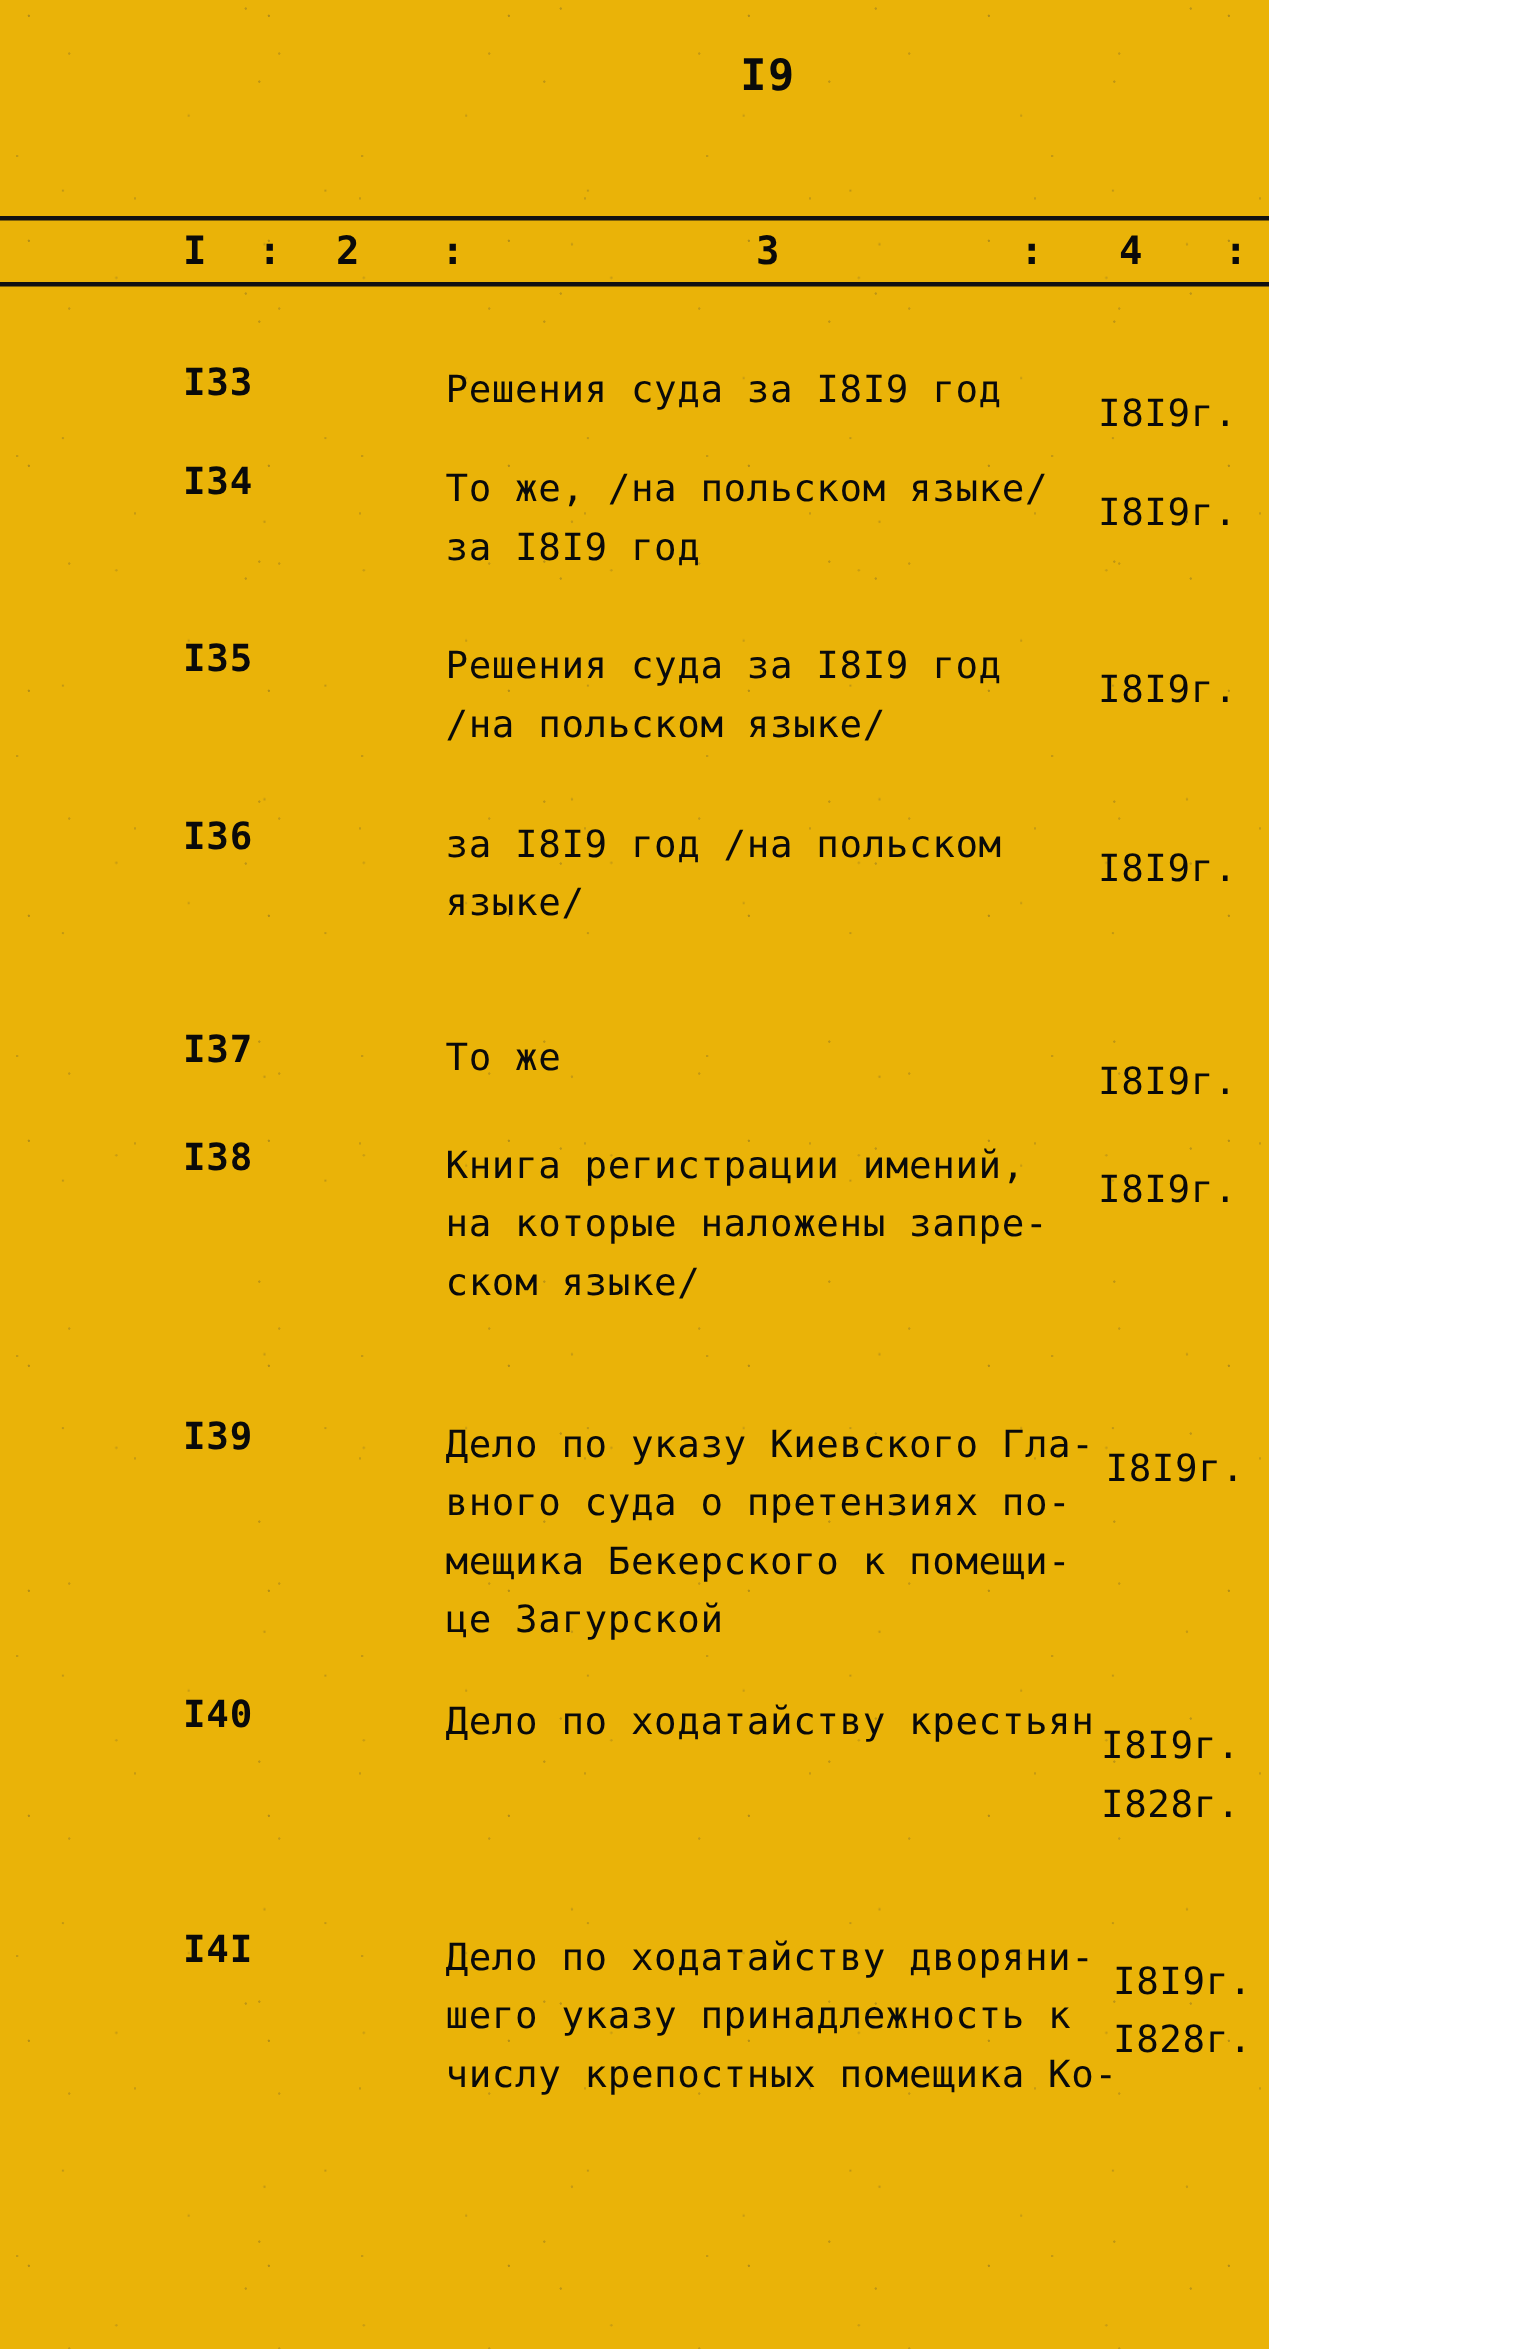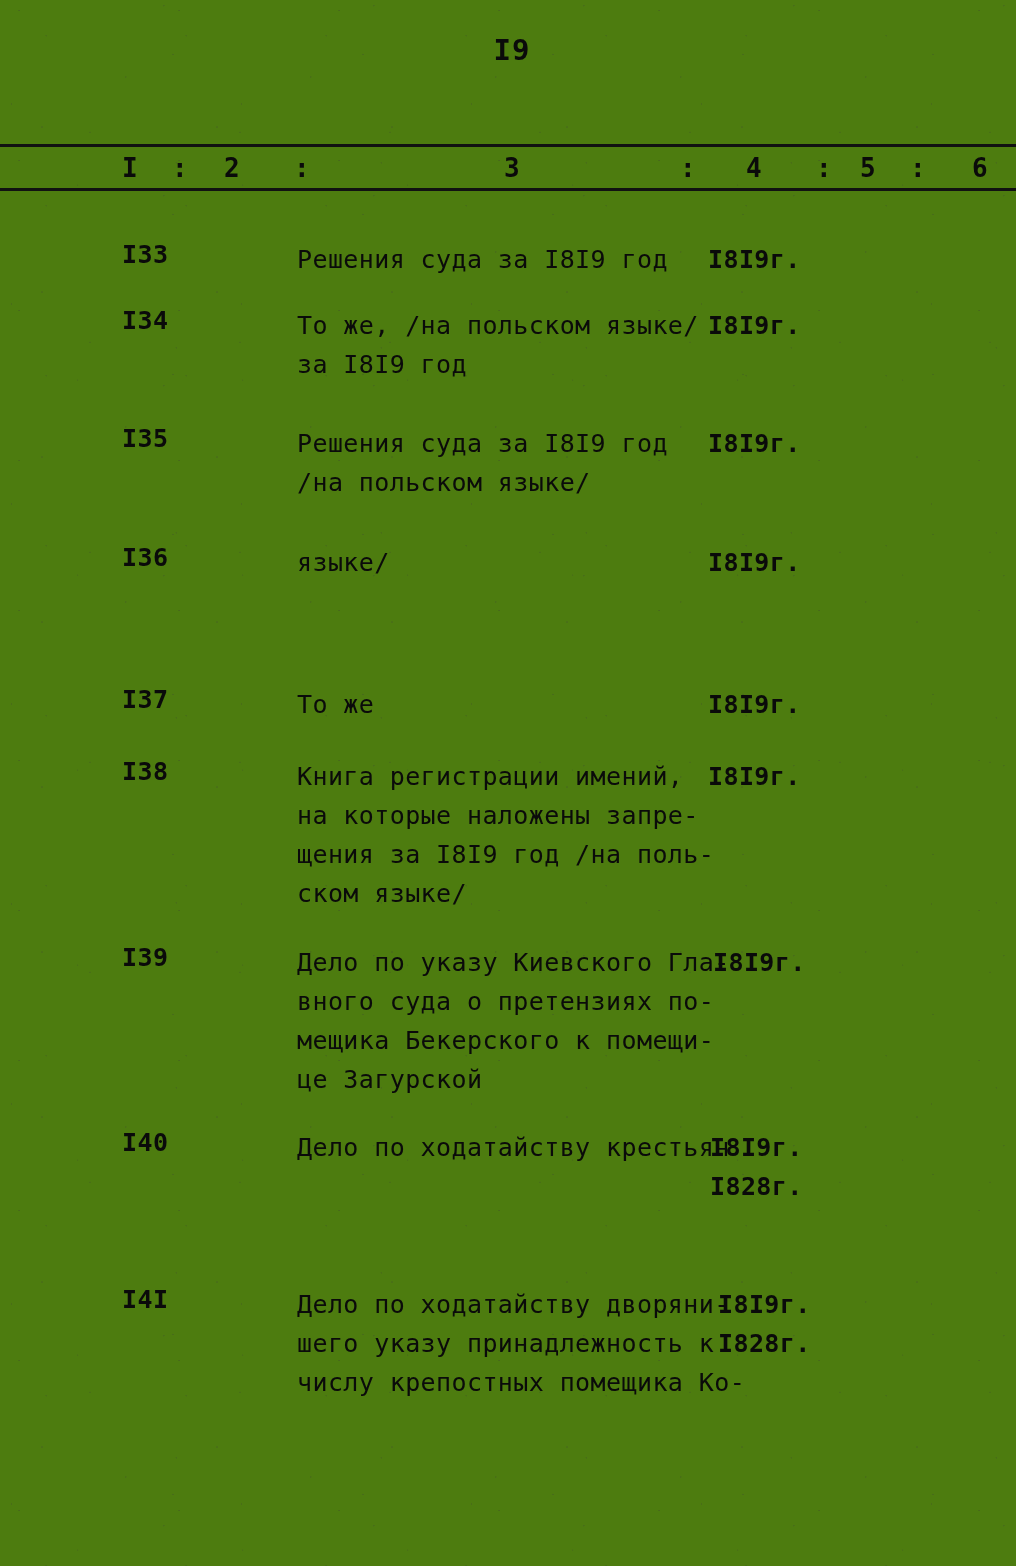--- a/index.html
+++ b/index.html
@@ -6,23 +6,23 @@
   html, body {
     margin: 0;
     padding: 0;
     background: #ffffff;
   }
   body {
     font-family: "DejaVu Sans Mono", monospace;
   }
   #page {
     position: relative;
-    width: 1016px;
+    width: 846px;
     height: 1566px;
-    background: #4d7c0f;
+    background: #eab308;
     overflow: hidden;
     color: #0a0a0a;
   }
   
   #grain {
     position: absolute;
     inset: 0;
     pointer-events: none;
     opacity: 0.55;
     background-image:
@@ -98,26 +98,27 @@
     left: 297px;
     top: 0;
     font-size: 25px;
     font-weight: normal;
     line-height: 39px;
     letter-spacing: 0.4px;
     white-space: pre;
   }
   .dates {
     position: absolute;
-    top: 0;
+    top: 16px;
     font-size: 25px;
-    font-weight: bold;
+    font-weight: normal;
     line-height: 39px;
     letter-spacing: 0.4px;
     white-space: pre;
+    margin-left: 24px;
   }
   .title div, .dates div { white-space: pre; }
 </style>
 </head>
 <body>
 
 <div id="page">
 
   <div id="grain"></div>
 
@@ -150,31 +151,31 @@
         <div class="title"><div>То же, /на польском языке/</div><div>за I8I9 год</div></div>
         <div class="dates" style="left: 708px;"><div>I8I9г.</div></div>
       </div>
       <div class="entry" style="top: 424px;">
         <div class="num">I35</div>
         <div class="title"><div>Решения суда за I8I9 год</div><div>/на польском языке/</div></div>
         <div class="dates" style="left: 708px;"><div>I8I9г.</div></div>
       </div>
       <div class="entry" style="top: 543px;">
         <div class="num">I36</div>
-        <div class="title"><div>языке/</div></div>
+        <div class="title"><div>за I8I9 год /на польском</div><div>языке/</div></div>
         <div class="dates" style="left: 708px;"><div>I8I9г.</div></div>
       </div>
       <div class="entry" style="top: 685px;">
         <div class="num">I37</div>
         <div class="title"><div>То же</div></div>
         <div class="dates" style="left: 708px;"><div>I8I9г.</div></div>
       </div>
       <div class="entry" style="top: 757px;">
         <div class="num">I38</div>
-        <div class="title"><div>Книга регистрации имений,</div><div>на которые наложены запре-</div><div>щения за I8I9 год /на поль-</div><div>ском языке/</div></div>
+        <div class="title"><div>Книга регистрации имений,</div><div>на которые наложены запре-</div><div>ском языке/</div></div>
         <div class="dates" style="left: 708px;"><div>I8I9г.</div></div>
       </div>
       <div class="entry" style="top: 943px;">
         <div class="num">I39</div>
         <div class="title"><div>Дело по указу Киевского Гла-</div><div>вного суда о претензиях по-</div><div>мещика Бекерского к помещи-</div><div>це Загурской</div></div>
         <div class="dates" style="left: 713px;"><div>I8I9г.</div></div>
       </div>
       <div class="entry" style="top: 1128px;">
         <div class="num">I40</div>
         <div class="title"><div>Дело по ходатайству крестьян</div></div>

